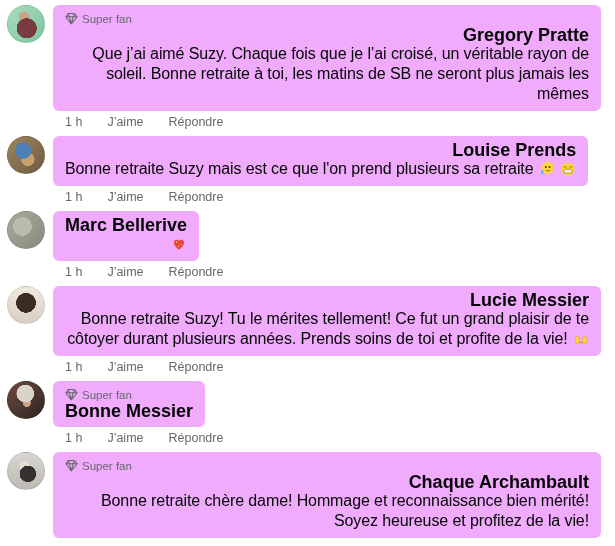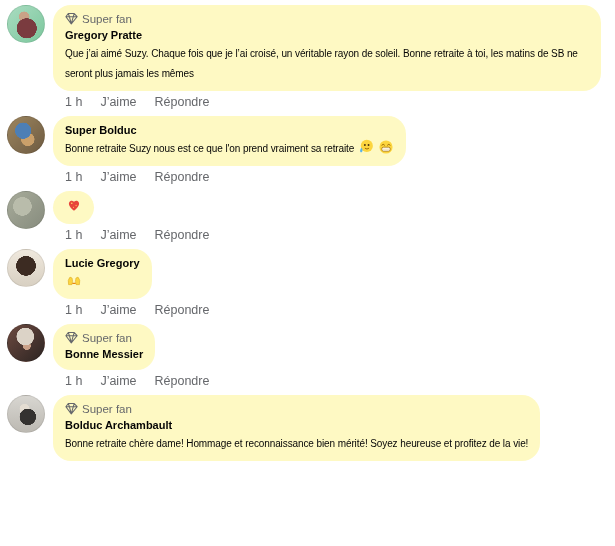--- a/index.html
+++ b/index.html
@@ -33,36 +33,36 @@
   .av-diane{background:
     radial-gradient(circle at 48% 32%, #dcd3c7 0 28%, rgba(0,0,0,0) 29%),
     radial-gradient(circle at 52% 58%, #caa189 0 14%, rgba(0,0,0,0) 15%),
     linear-gradient(135deg,#6d4a40,#2c2422);}
   .av-ginette{background:
     radial-gradient(circle at 55% 58%, #343230 0 28%, rgba(0,0,0,0) 29%),
     radial-gradient(circle at 46% 36%, #e4ddd2 0 16%, rgba(0,0,0,0) 17%),
     linear-gradient(#d8d6d1,#bcb9b2);}
   .comment-body{flex:1;min-width:0;}
   .bubble{
-    display:inline-block;background:#fef9c3;border-radius:18px;
-    padding:6px 12px 7px 12px;max-width:548px;box-sizing:border-box;
+    display:inline-block;background:#f0abfc;border-radius:6px;
+    padding:6px 12px 7px 12px;max-width:548px;box-sizing:border-box;text-align:right;
   }
   .badge{
     display:flex;align-items:center;gap:4px;color:#65676b;
     font-size:11.5px;margin:1px 0 2px 0;
   }
   .badge-icon{display:inline-flex;line-height:0;}
   .author{
-    font-size:11px;font-weight:700;line-height:17px;cursor:pointer;
-  }
-  .text{font-size:10px;line-height:20px;letter-spacing:-.1px;}
+    font-size:18px;font-weight:700;line-height:17px;cursor:pointer;
+  }
+  .text{font-size:16px;line-height:20px;letter-spacing:-.1px;}
   .emj{display:inline-block;width:16px;height:16px;vertical-align:-3px;line-height:0;margin-left:1px;}
   .emj svg{width:16px;height:16px;}
   .actions{
-    display:flex;gap:18px;margin:3px 0 0 12px;
+    display:flex;gap:25px;margin:3px 0 0 12px;
     font-size:12.5px;color:#65676b;line-height:16px;
   }
   .actions .time{cursor:pointer;}
   .actions .act{font-weight:400;cursor:pointer;}
 </style>
 </head>
 <body>
 
 <svg width="0" height="0" style="position:absolute" aria-hidden="true">
   <defs>
@@ -131,62 +131,63 @@
         <span class="act">J’aime</span>
         <span class="act">Répondre</span>
       </div>
     </div>
   </div>
 
   <div class="comment">
     <div class="avatar av-louise"></div>
     <div class="comment-body">
       <div class="bubble">
-        <div class="author">Super Bolduc</div>
-        <div class="text"><span>Bonne retraite Suzy nous est ce que l'on prend vraiment sa retraite</span>
+        <div class="author">Louise Prends</div>
+        <div class="text"><span>Bonne retraite Suzy mais est ce que l'on prend plusieurs sa retraite</span>
           <span class="emj"><svg viewBox="0 0 20 20">
                 <use href="#sym-sweat"></use>
               </svg></span>
           <span class="emj"><svg viewBox="0 0 20 20">
                 <use href="#sym-grin"></use>
               </svg></span>
         </div>
       </div>
       <div class="actions">
         <span class="time">1 h</span>
         <span class="act">J’aime</span>
         <span class="act">Répondre</span>
       </div>
     </div>
   </div>
 
   <div class="comment">
     <div class="avatar av-marc"></div>
     <div class="comment-body">
       <div class="bubble">
+        <div class="author">Marc Bellerive</div>
         <div class="text">
           <span class="emj"><svg viewBox="0 0 20 20">
                 <use href="#sym-heart"></use>
               </svg></span>
         </div>
       </div>
       <div class="actions">
         <span class="time">1 h</span>
         <span class="act">J’aime</span>
         <span class="act">Répondre</span>
       </div>
     </div>
   </div>
 
   <div class="comment">
     <div class="avatar av-lucie"></div>
     <div class="comment-body">
       <div class="bubble">
-        <div class="author">Lucie Gregory</div>
-        <div class="text">
+        <div class="author">Lucie Messier</div>
+        <div class="text"><span>Bonne retraite Suzy! Tu le mérites tellement! Ce fut un grand plaisir de te côtoyer durant plusieurs années. Prends soins de toi et profite de la vie!</span>
           <span class="emj"><svg viewBox="0 0 20 20">
                 <use href="#sym-hands"></use>
               </svg></span>
         </div>
       </div>
       <div class="actions">
         <span class="time">1 h</span>
         <span class="act">J’aime</span>
         <span class="act">Répondre</span>
       </div>
@@ -220,21 +221,21 @@
     <div class="comment-body">
       <div class="bubble">
         <div class="badge">
           <span class="badge-icon">
               <svg width="13" height="13" viewBox="0 0 13.5 13.5">
                 <use href="#sym-gem"></use>
               </svg>
             </span>
           <span>Super fan</span>
         </div>
-        <div class="author">Bolduc Archambault</div>
+        <div class="author">Chaque Archambault</div>
         <div class="text"><span>Bonne retraite chère dame! Hommage et reconnaissance bien mérité! Soyez heureuse et profitez de la vie!</span>
           
           
           
           
         </div>
       </div>
       
     </div>
   </div>

